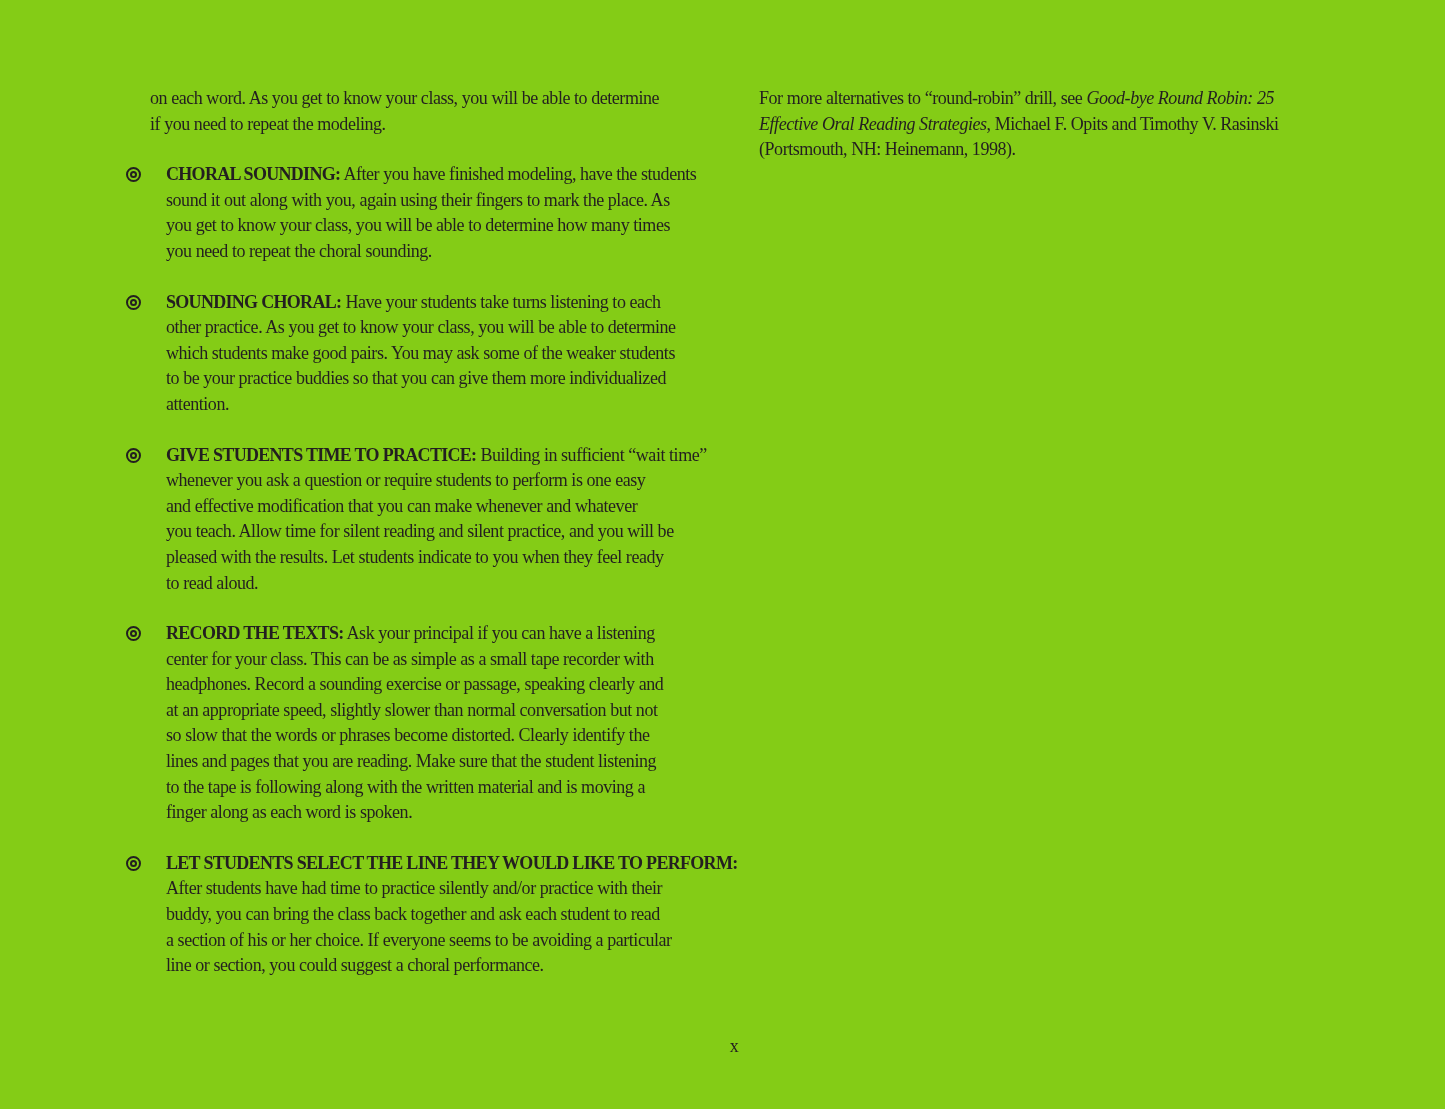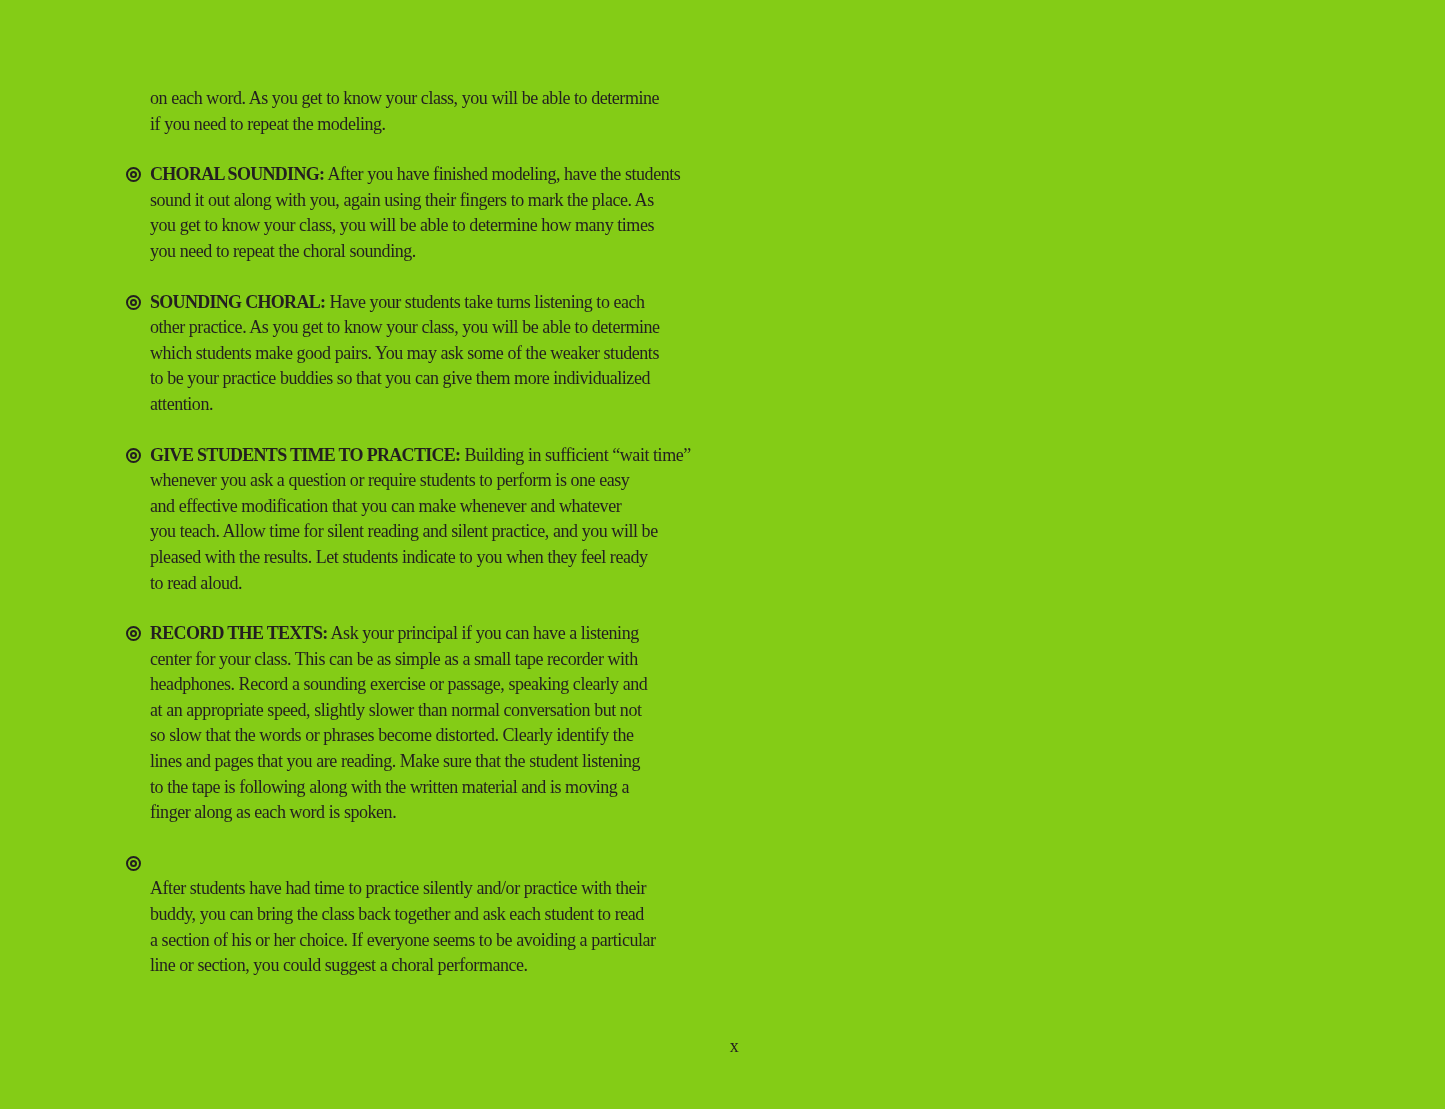--- a/index.html
+++ b/index.html
@@ -23,21 +23,21 @@
   .col-left  { left: 150px; width: 620px; }
   .col-right { left: 759px; width: 610px; }
   .body {
     font-size: 18px;
     line-height: 25.6px;
     letter-spacing: -0.45px;
     margin: 0 0 25px 0;
     white-space: pre-line; 
   }
   .bullet-item { position: relative; }
-  .bullet-item .body { margin: 0; }
+  .bullet-item .body { margin: 16px; }
   .bullet-item { margin-bottom: 25px; }
   .bullet-item:last-child { margin-bottom: 0; }
   .bullet-label {
     font-weight: 700;
     letter-spacing: -0.7px;
   }
   .bullseye {
     position: absolute;
     left: -24px;
     top: 5px;
@@ -123,26 +123,31 @@
 so slow that the words or phrases become distorted. Clearly identify the
 lines and pages that you are reading. Make sure that the student listening
 to the tape is following along with the written material and is moving a
 finger along as each word is spoken.</span></p>
       </div>
 
     <div class="bullet-item">
         <span class="bullseye">
           <span class="bullseye-inner"></span>
         </span>
-        <p class="body"> <span>
+        <p class="body"><b class="bullet-label">LET STUDENTS SELECT THE LINE THEY WOULD LIKE TO PERFORM:</b> <span>
 After students have had time to practice silently and/or practice with their
 buddy, you can bring the class back together and ask each student to read
 a section of his or her choice. If everyone seems to be avoiding a particular
 line or section, you could suggest a choral performance.</span></p>
       </div>
   </section>
 
+  <aside class="col col-right">
+    <p class="body"><span>For more alternatives to “round-robin” drill, see </span><i class="book-title">Good-bye Round Robin: 25
+Effective Oral Reading Strategies</i><span>, Michael F. Opits and Timothy V. Rasinski
+(Portsmouth, NH: Heinemann, 1998).</span></p>
+  </aside>
 
   <footer class="footer">
     <span class="page-number">x</span>
   </footer>
 
 </div>
 
 </body></html>

